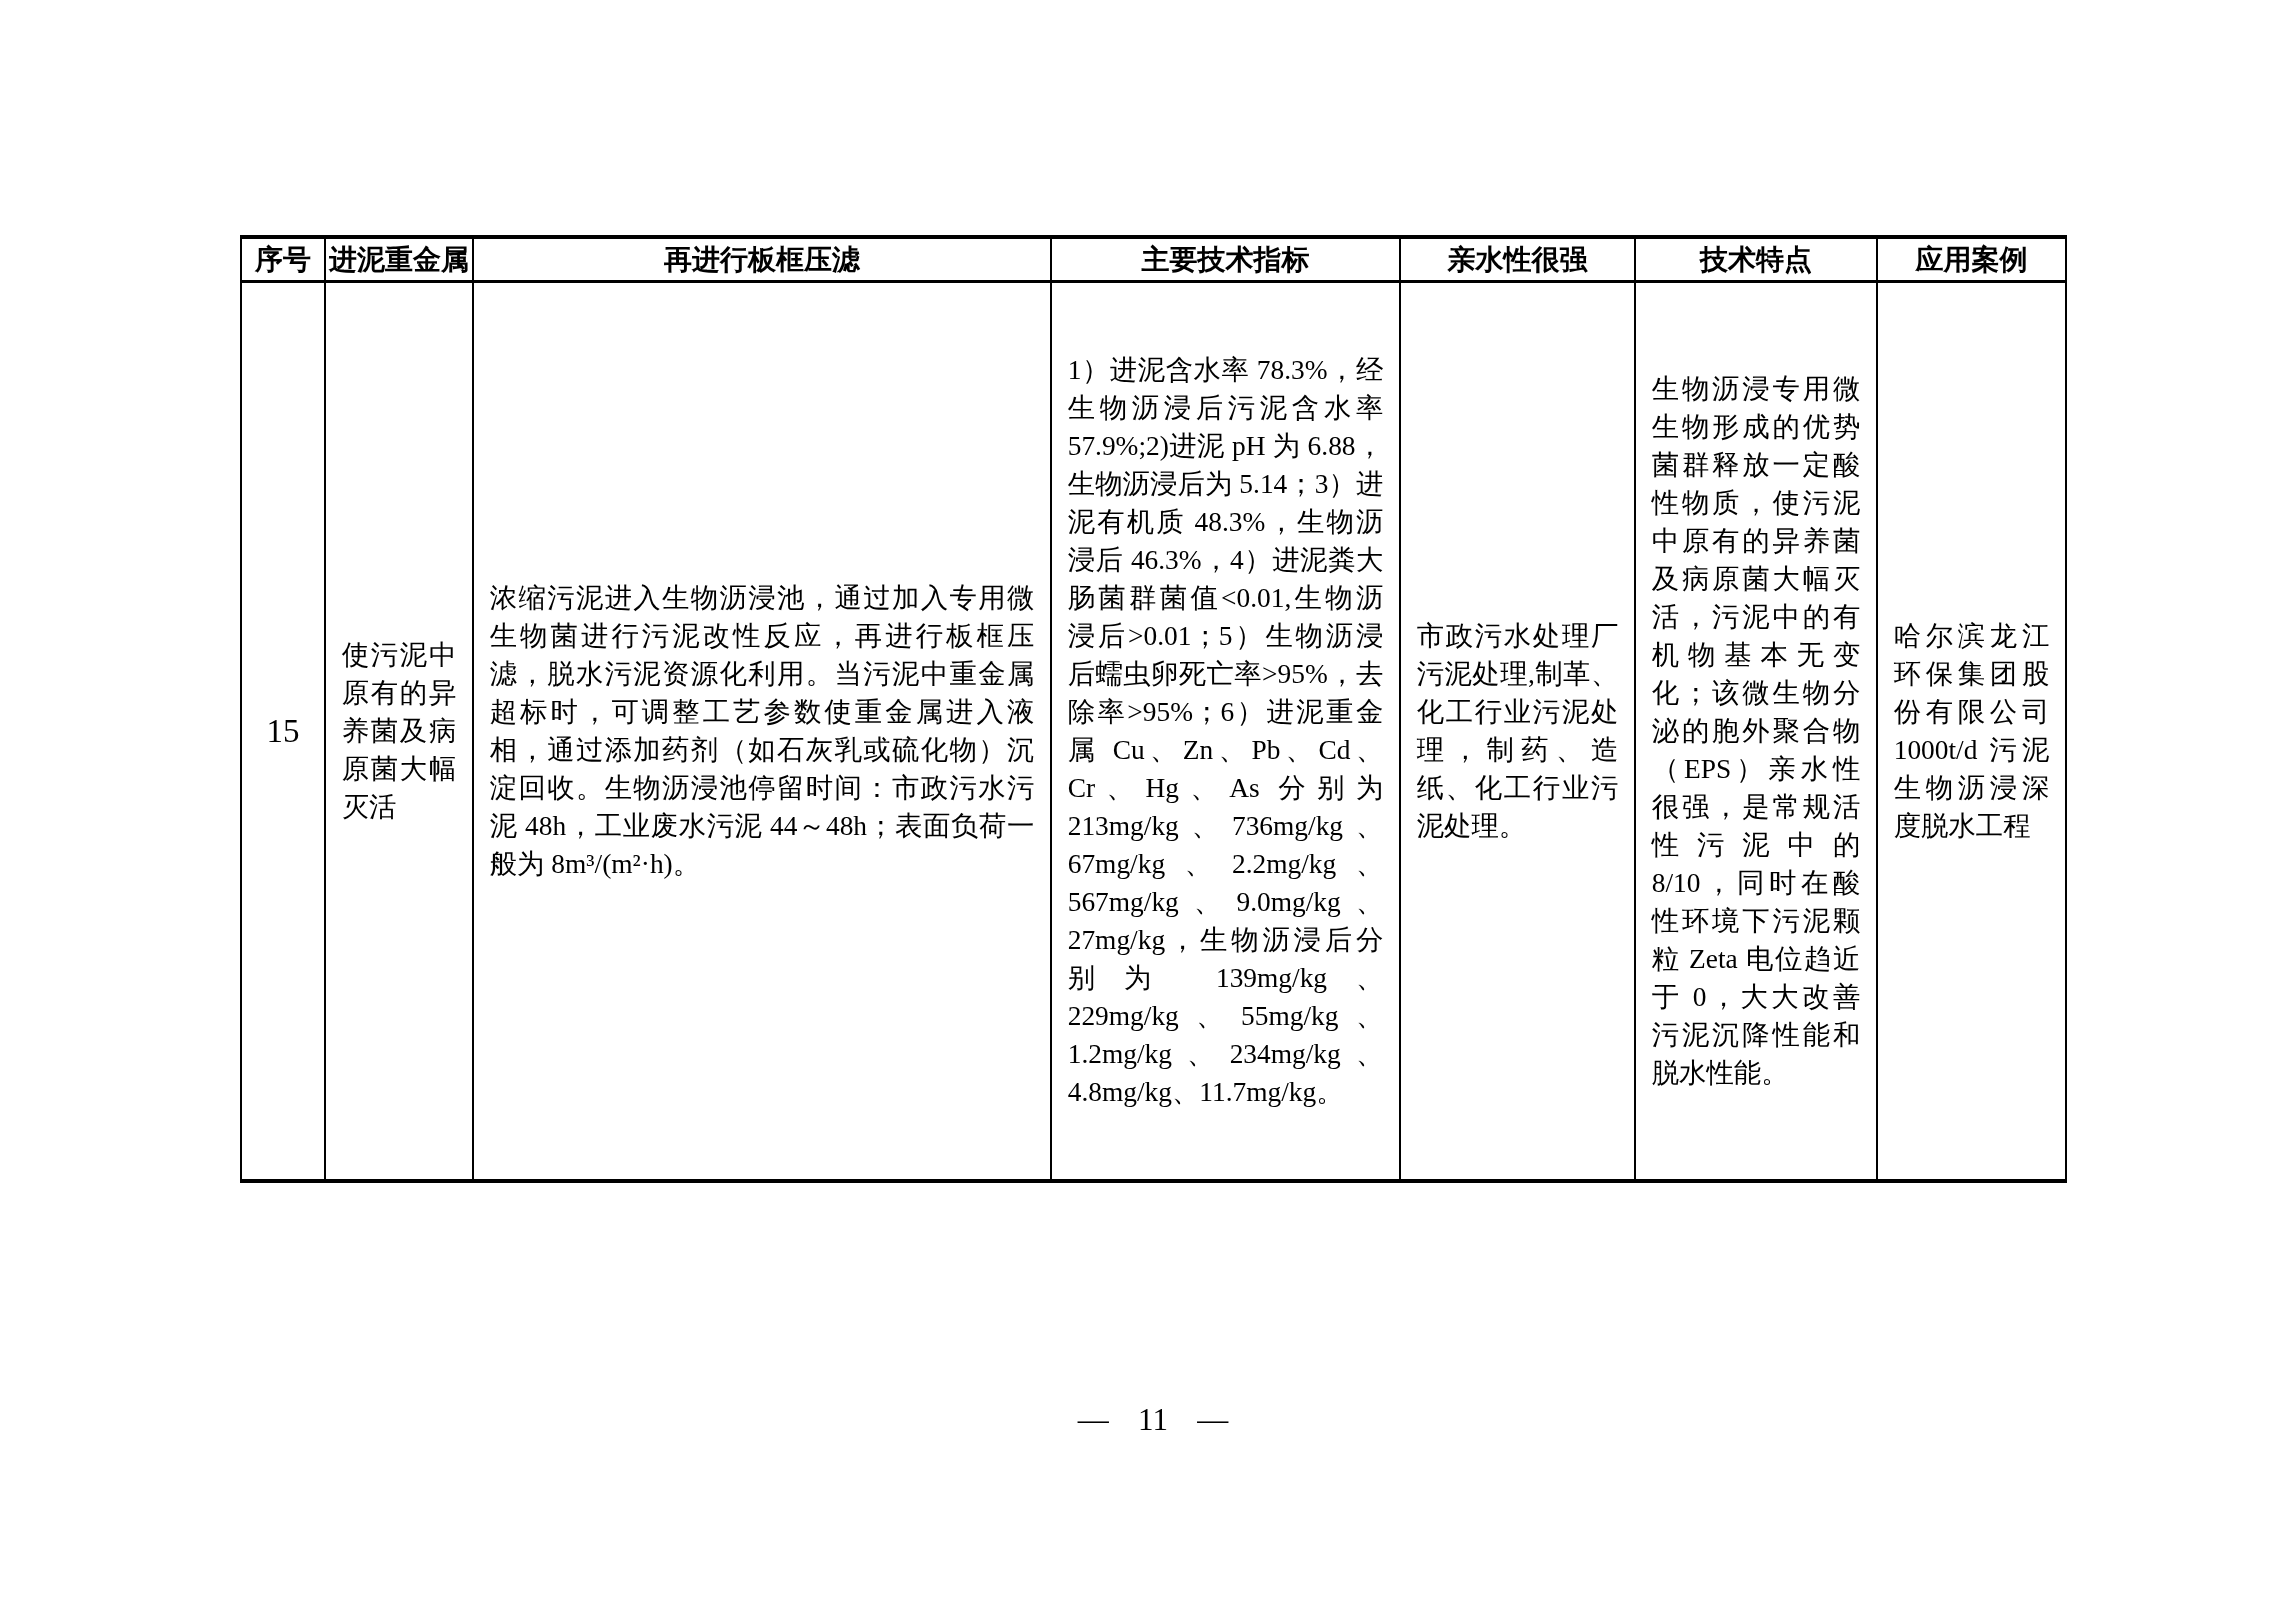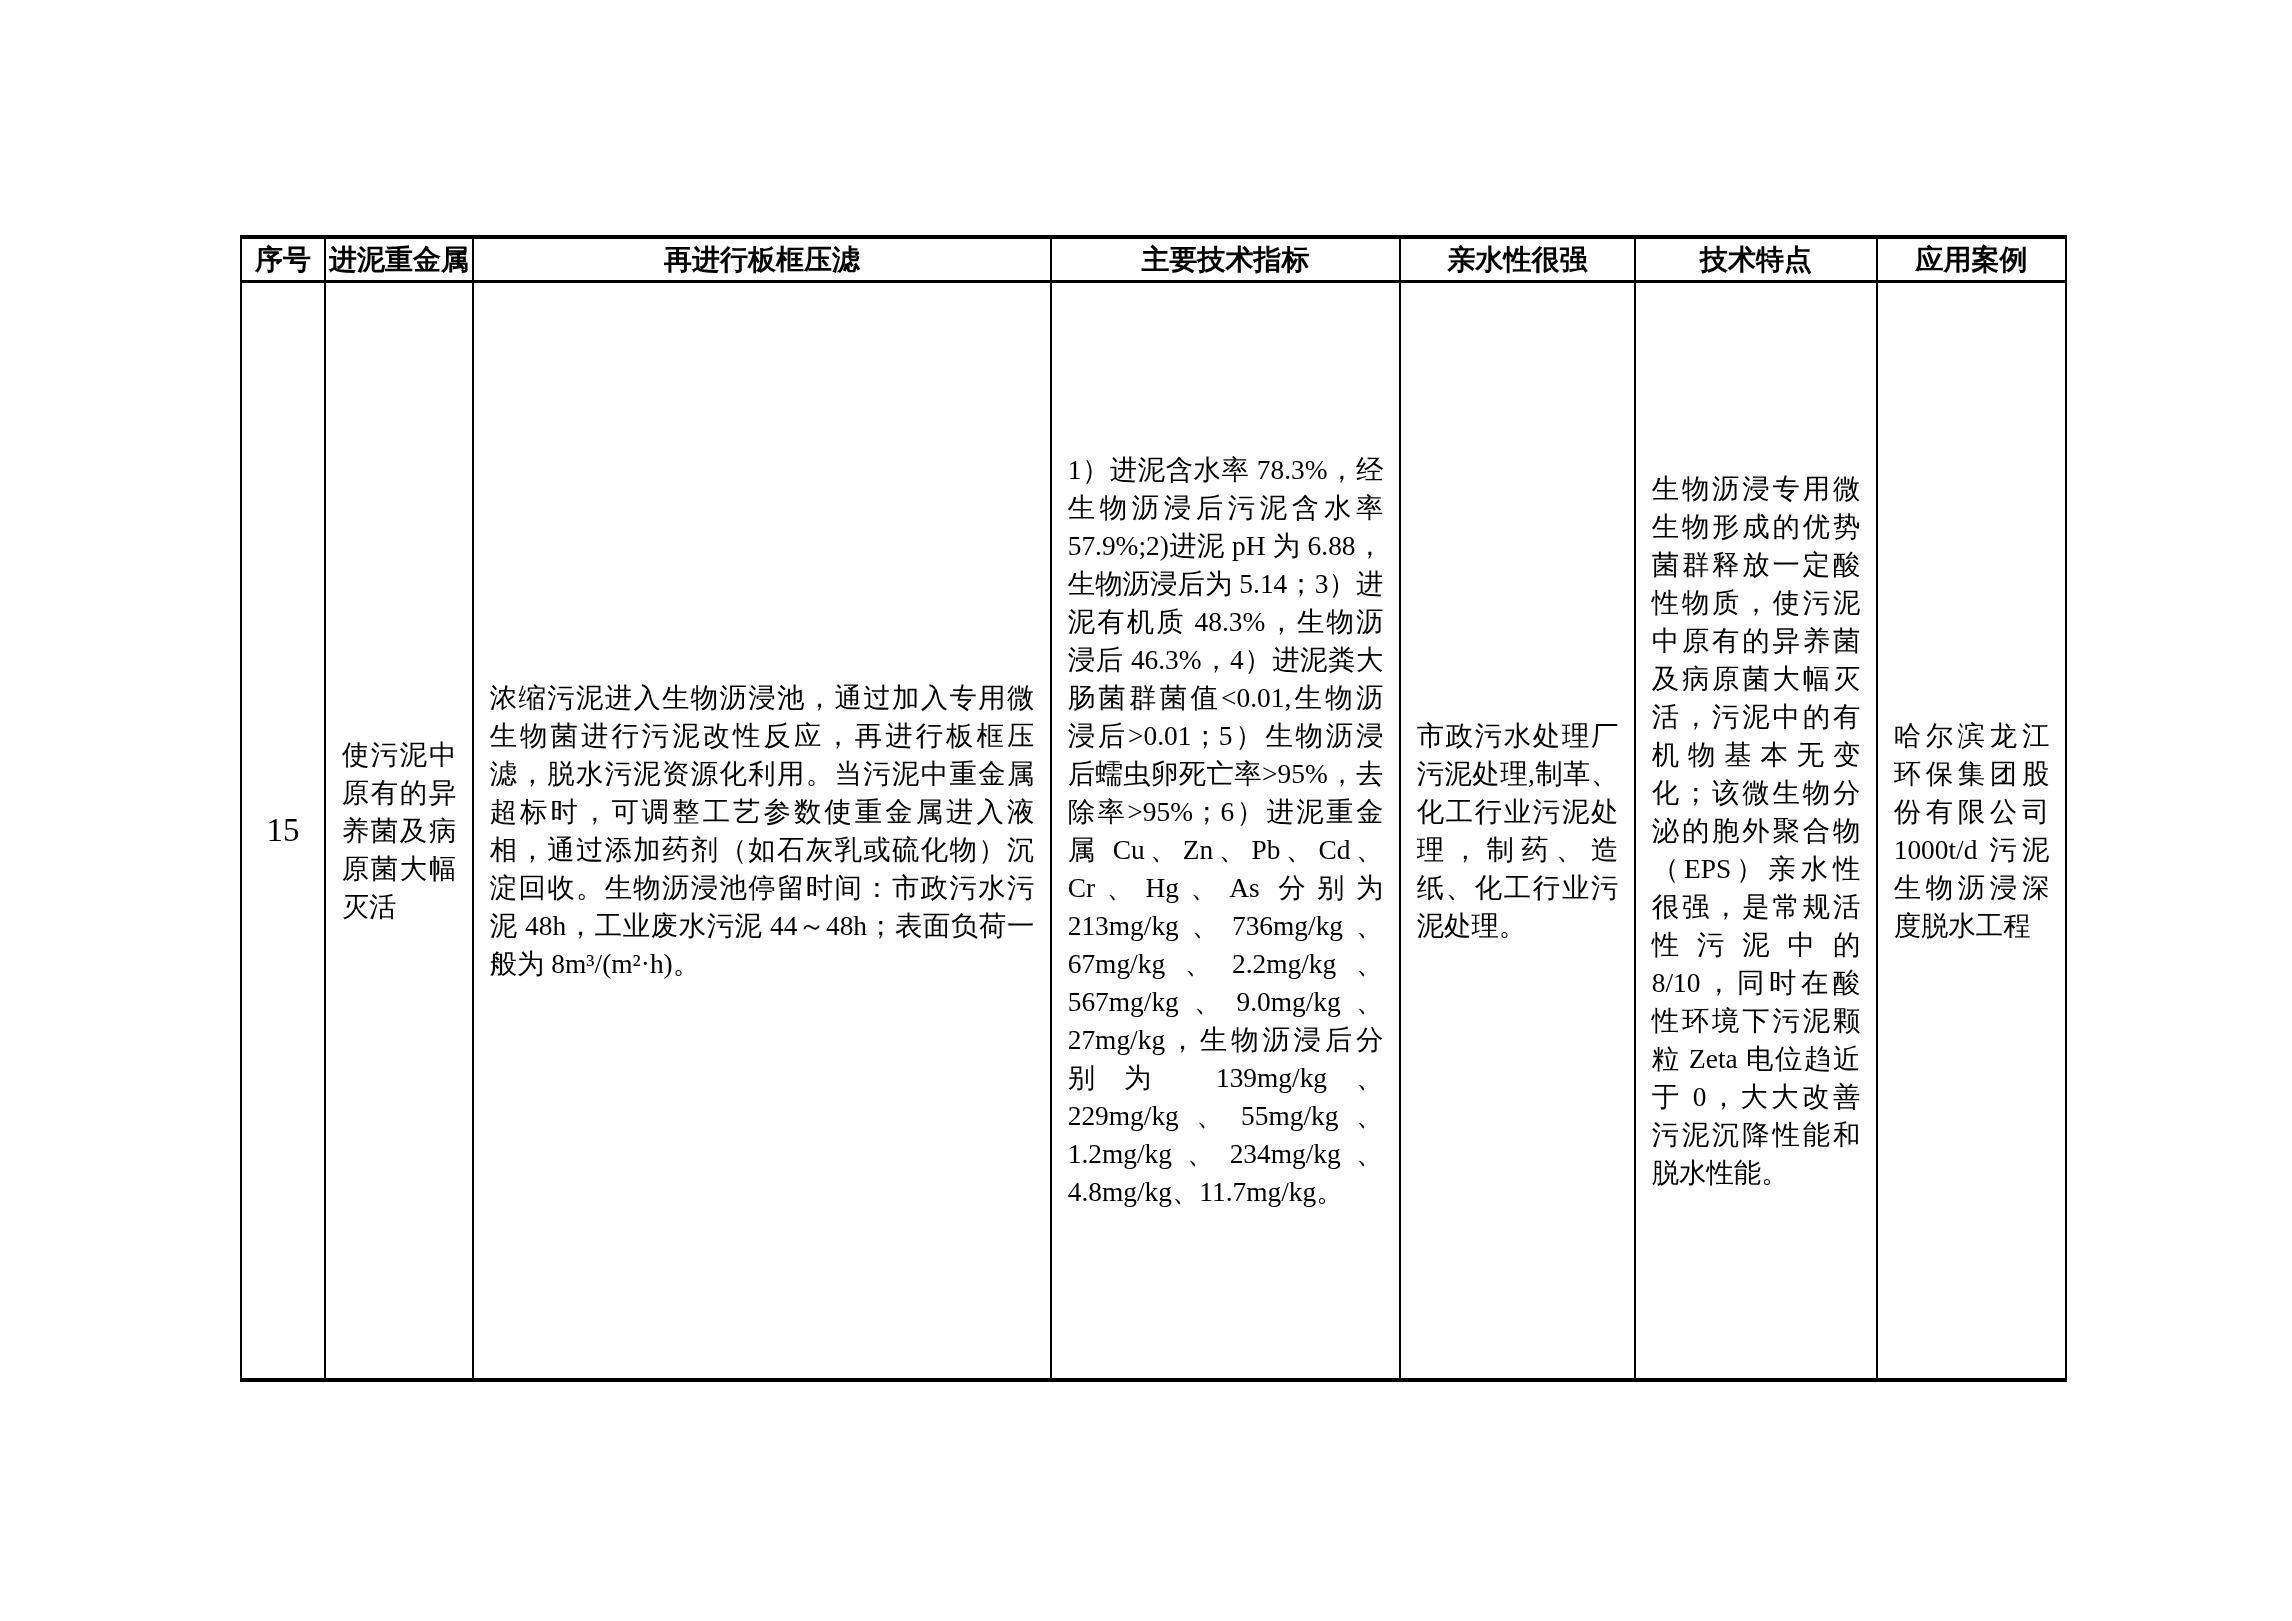--- a/index.html
+++ b/index.html
@@ -16,21 +16,21 @@
   }
   .page {
     position: absolute;
     inset: 0;
   }
   table.tech-table {
     position: absolute;
     left: 240px;
     top: 235px;
     width: 1826px;
-    height: 1147px;
+    height: 948px;
     border-collapse: collapse;
     table-layout: fixed;
     border-top: 4.9px solid #000;
     border-bottom: 4.9px solid #000;
     border-left: 2.9px solid #000;
     border-right: 2.9px solid #000;
     border-radius: 12px;
   }
   table.tech-table th,
   table.tech-table td {
@@ -121,15 +121,16 @@
         <td>
           <div class="cell">生物沥浸专用微生物形成的优势菌群释放一定酸性物质，使污泥中原有的异养菌及病原菌大幅灭活，污泥中的有机物基本无变化；该微生物分泌的胞外聚合物（EPS）亲水性很强，是常规活性污泥中的 8/10，同时在酸性环境下污泥颗粒 Zeta 电位趋近于 0，大大改善污泥沉降性能和脱水性能。</div>
         </td>
         <td>
           <div class="cell">哈尔滨龙江环保集团股份有限公司 1000t/d 污泥生物沥浸深度脱水工程</div>
         </td>
       </tr>
     </tbody>
   </table>
 
+  <div class="page-number">— 11 —</div>
 
 </div>
 
 
 </body></html>

